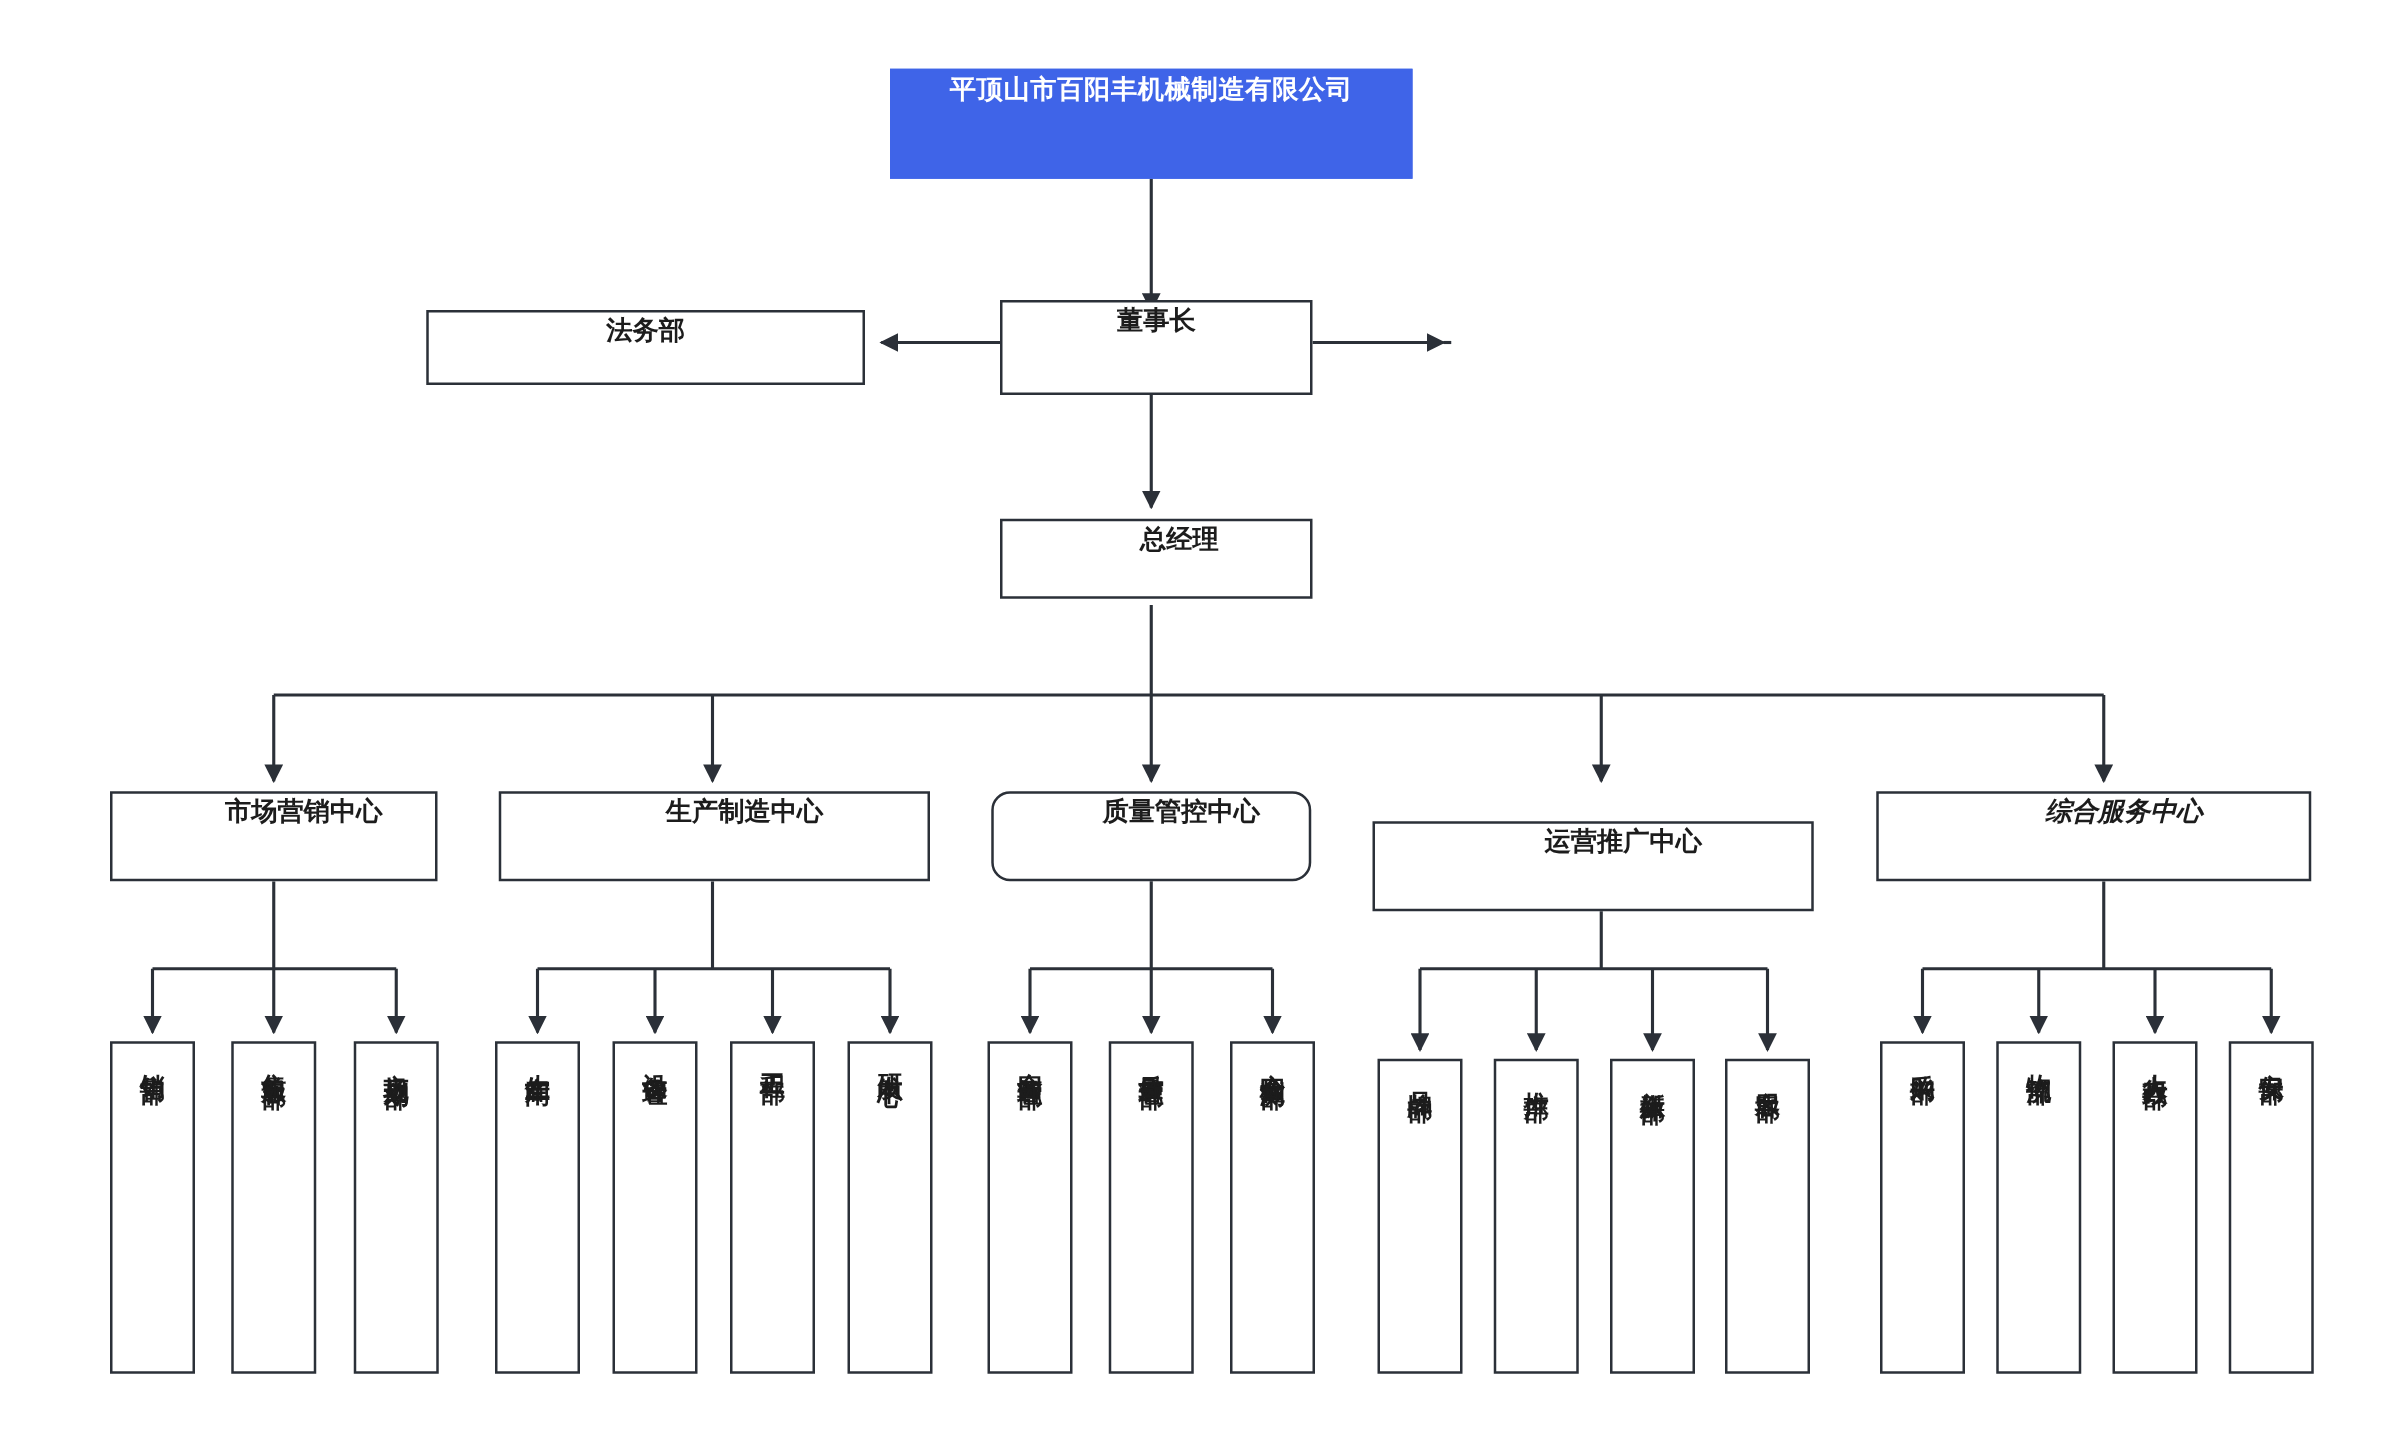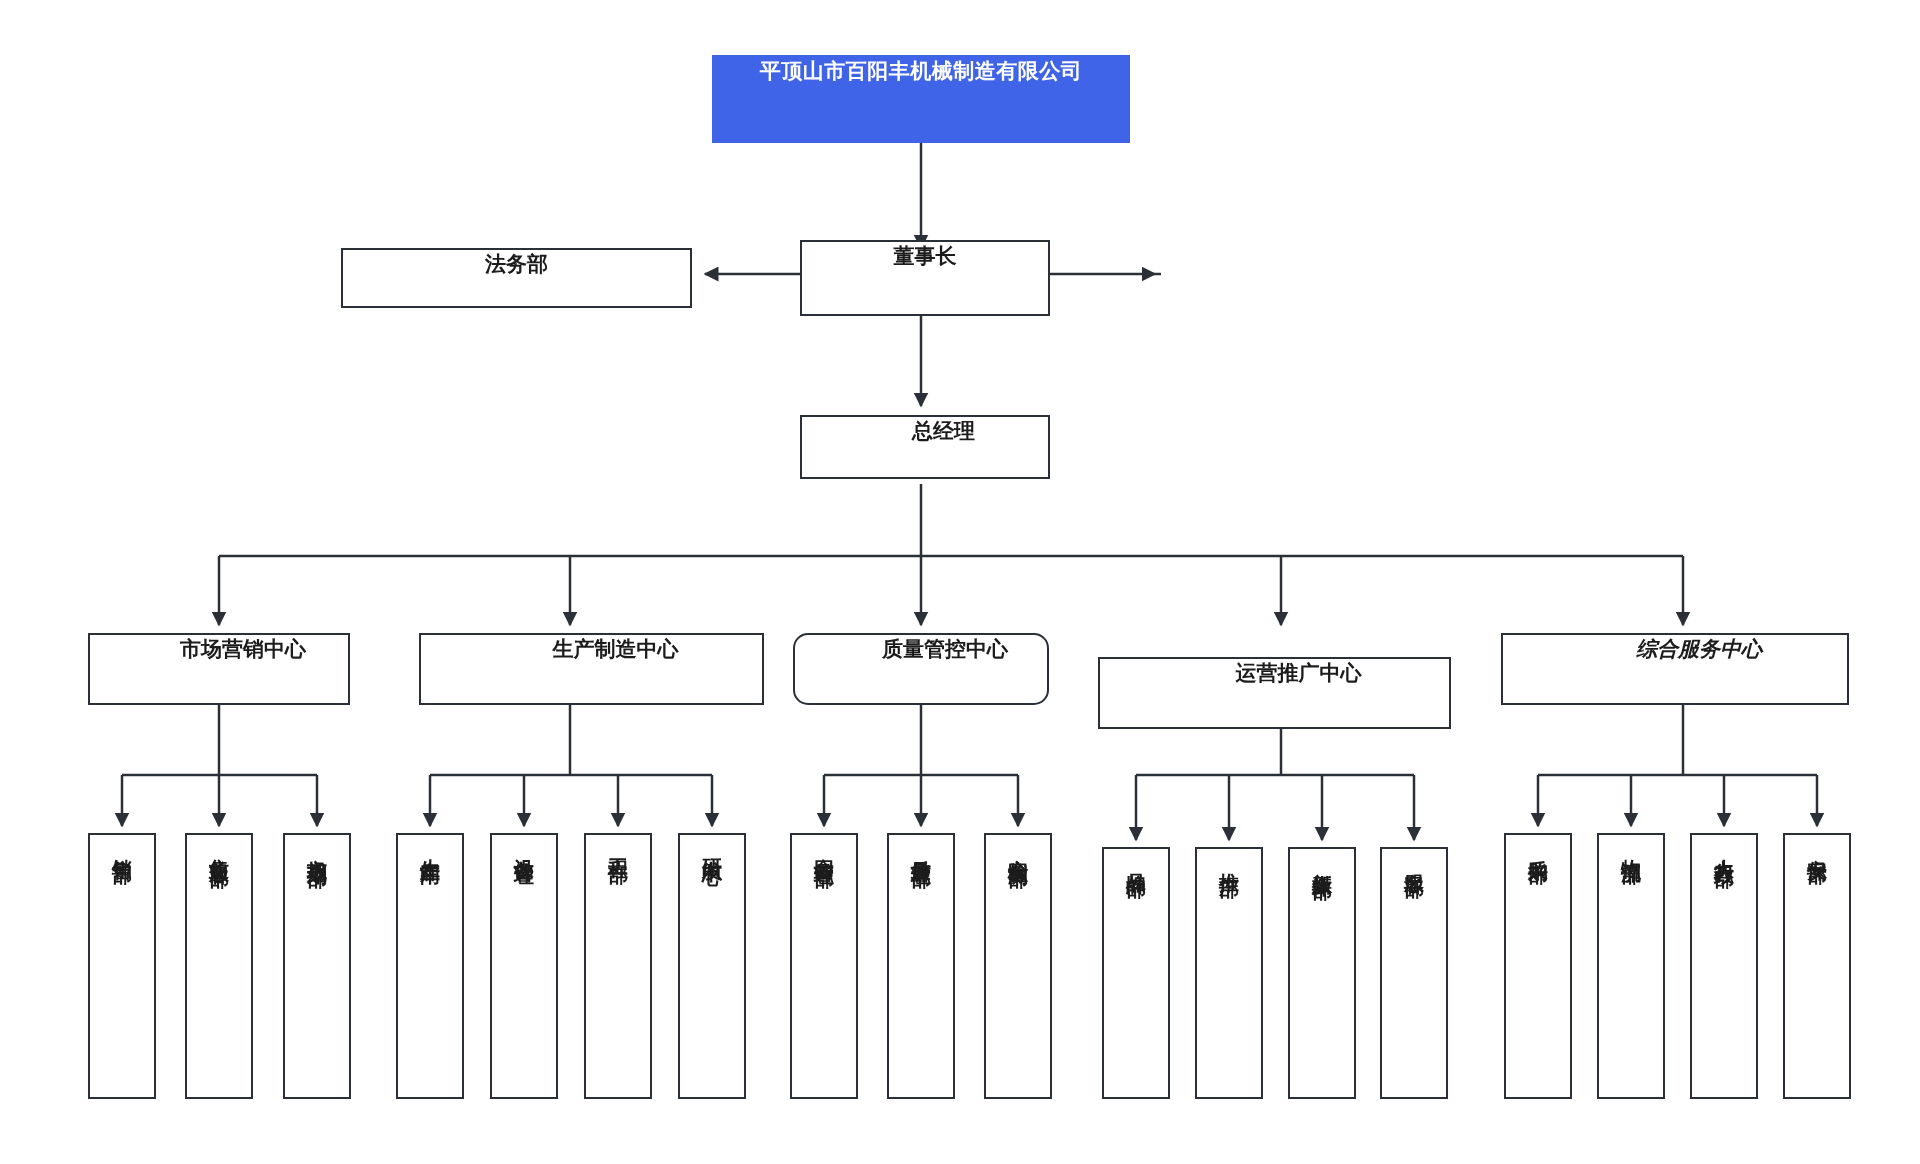--- a/index.html
+++ b/index.html
@@ -144,21 +144,21 @@
   </div>
 
 
   <div class="node exec" style="left:800px; top:415px; width:250px; height:64px;padding-left:37px;">
     <span>总经理</span>
   </div>
 
   <div class="node center" style="left:88px; top:633px; width:262px; height:72px;">
     <span>市场营销中心</span>
   </div>
-  <div class="node center" style="left:399px; top:633px; width:345px; height:72px;margin-left:20px;">
+  <div class="node center" style="left:399px; top:633px; width:345px; height:72px;">
     <span>生产制造中心</span>
   </div>
   <div class="node center" style="left:793px; top:633px; width:256px; height:72px;border-radius:15px;">
     <span>质量管控中心</span>
   </div>
   <div class="node center" style="left:1098px; top:633px; width:353px; height:72px;margin-top:24px;">
     <span>运营推广中心</span>
   </div>
   <div class="node center" style="left:1501px; top:633px; width:348px; height:72px;font-style:italic;">
     <span>综合服务中心</span>

